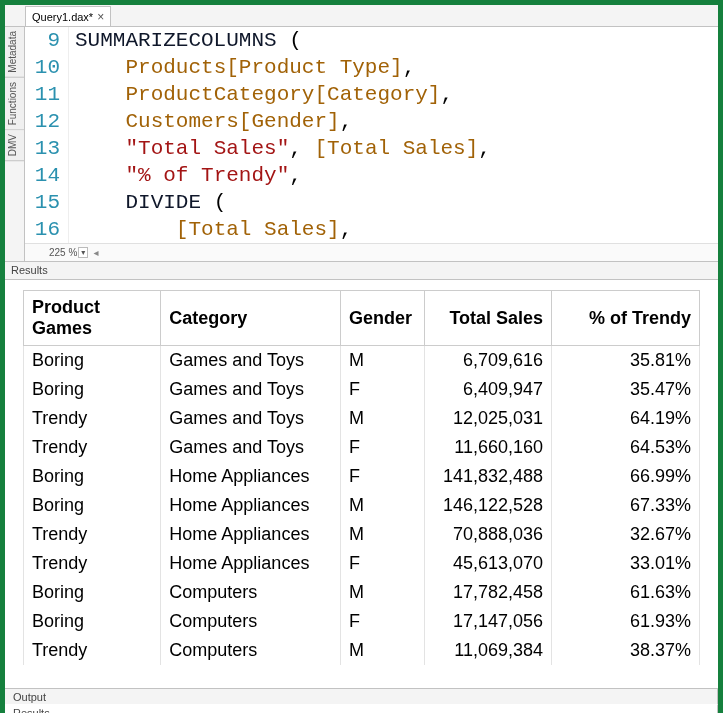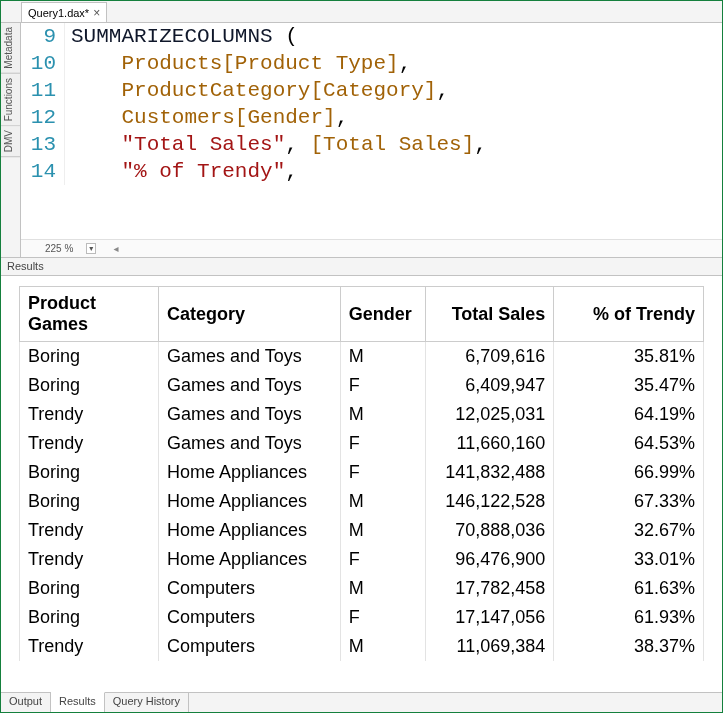--- a/index.html
+++ b/index.html
@@ -1,17 +1,17 @@
 <!DOCTYPE html>
 <html><head>
 <meta charset="utf-8">
 <style>
   * { box-sizing: border-box; }
   html, body { margin: 0; padding: 0; font-family: "Segoe UI", Tahoma, sans-serif; font-size: 13px; background: #fff; color: #000; }
-  .app { width: 723px; height: 713px; display: flex; flex-direction: column; border: 1px solid #15803d; }
+  .app { width: 723px; height: 713px; display: flex; flex-direction: column; border: 5px solid #15803d; }
 
   
   .tabstrip { height: 22px; background: #f4f4f4; border-bottom: 1px solid #c2c2c2; display: flex; align-items: flex-end; padding-left: 20px; }
   .file-tab { height: 20px; padding: 2px 6px; font-size: 11px; background: #fff; border: 1px solid #c2c2c2; border-bottom: none; display: flex; align-items: center; gap: 4px; }
   .file-tab .close { font-size: 12px; line-height: 1; cursor: default; color: #555; }
 
   
   .main-area { flex: 0 0 235px; display: flex; border-bottom: 1px solid #c2c2c2; overflow: hidden; }
   .side-tabs { width: 20px; background: #f4f4f4; border-right: 1px solid #c2c2c2; display: flex; flex-direction: column; font-size: 10px; color: #555; }
   .side-tab { writing-mode: vertical-rl; transform: rotate(180deg); padding: 4px 2px; border-top: 1px solid #c2c2c2; background: #f0f0f0; text-align: center; cursor: default; }
@@ -19,38 +19,38 @@
   .editor { flex: 1; display: flex; flex-direction: column; background: #fff; overflow: hidden; }
   .code-scroll { flex: 1; overflow: hidden; font-family: Consolas, "Courier New", monospace; font-size: 21px; line-height: 27px; }
   .code-line { display: flex; }
   .gutter { width: 44px; text-align: right; padding-right: 8px; color: #2B91AF; background: #fff; border-right: 1px solid #eee; user-select: none; font-size: 21px; }
   .code { white-space: pre; padding-left: 6px; flex: 1; overflow: hidden; }
   .tok-func   { color: #0f172a; }
   .tok-ref    { color: #a16207; }
   .tok-str    { color: #A31515; }
   .tok-punct  { color: #000000; }
 
-  .zoom-bar { height: 18px; border-top: 1px solid #e0e0e0; background: #fafafa; font-size: 10px; color: #555; display: flex; align-items: center; padding-left: 24px; gap: 13px; }
+  .zoom-bar { height: 18px; border-top: 1px solid #e0e0e0; background: #fafafa; font-size: 10px; color: #555; display: flex; align-items: center; padding-left: 24px; gap: 1px; }
   .zoom-bar .dd { font-size: 8px; border: 1px solid #bbb; padding: 0 2px; background: #fff; }
 
   .panel-header { height: 18px; background: #f4f4f4; border-bottom: 1px solid #c2c2c2; font-size: 11px; color: #444; padding: 2px 6px; }
 
   .results-pane { flex: 1; overflow: auto; padding: 10px 18px 0 18px; }
   table.results { border-collapse: collapse; width: 100%; table-layout: fixed; }
   table.results th { font-size: 18px; font-weight: 700; text-align: left; border: 1px solid #ccc; background: #fff; padding: 6px 8px; }
   table.results td { font-size: 18px; border-left: 1px solid #e3e3e3; border-right: 1px solid #e3e3e3; padding: 4px 8px; vertical-align: middle; }
   table.results td.num { text-align: right; }
   table.results th.num { text-align: right; margin-top: 14px; }
   table.results col.c1 { width: 130px; }
   table.results col.c2 { width: 170px; }
   table.results col.c3 { width: 80px; }
   table.results col.c4 { width: 120px; }
   table.results col.c5 { width: 140px; }
 
-  .bottom-tabs { height: 20px; background: #f4f4f4; border-top: 1px solid #c2c2c2; display: flex; font-size: 11px; }
+  .bottom-tabs { height: 20px; background: #f4f4f4; border-top: 1px solid #c2c2c2; display: flex; font-size: 11px; flex-direction: column; }
   .bottom-tab { padding: 2px 8px; border-right: 1px solid #c2c2c2; color: #444; cursor: default; }
   .bottom-tab.active { background: #fff; border-top: 1px solid #fff; margin-top: -1px; }
 </style>
 </head>
 <body>
 
 <div class="app">
 
   <div class="tabstrip">
     <div class="file-tab">
@@ -83,20 +83,28 @@
             <div class="gutter">12</div>
             <div class="code"><span class="tok-punct">    </span><span class="tok-ref">Customers[Gender]</span><span class="tok-punct">,</span></div>
           </div>
           <div class="code-line">
             <div class="gutter">13</div>
             <div class="code"><span class="tok-punct">    </span><span class="tok-str">"Total Sales"</span><span class="tok-punct">, </span><span class="tok-ref">[Total Sales]</span><span class="tok-punct">,</span></div>
           </div>
           <div class="code-line">
             <div class="gutter">14</div>
             <div class="code"><span class="tok-punct">    </span><span class="tok-str">"% of Trendy"</span><span class="tok-punct">,</span></div>
+          </div>
+          <div class="code-line">
+            <div class="gutter">15</div>
+            <div class="code"><span class="tok-punct">    </span><span class="tok-func">DIVIDE</span><span class="tok-punct"> (</span></div>
+          </div>
+          <div class="code-line">
+            <div class="gutter">16</div>
+            <div class="code"><span class="tok-punct">        </span><span class="tok-ref">[Total Sales]</span><span class="tok-punct">,</span></div>
           </div>
         </div>
       <div class="zoom-bar">
         <span>225 %</span>
         <span class="dd">▾</span>
         <span style="margin-left:4px;color:#888;">◂</span>
       </div>
     </div>
   </div>
 
@@ -167,21 +175,21 @@
             <td>Trendy</td>
             <td>Home Appliances</td>
             <td>M</td>
             <td class="num">70,888,036</td>
             <td class="num">32.67%</td>
           </tr>
           <tr>
             <td>Trendy</td>
             <td>Home Appliances</td>
             <td>F</td>
-            <td class="num">96,476,900</td>
+            <td class="num">45,613,070</td>
             <td class="num">33.01%</td>
           </tr>
           <tr>
             <td>Boring</td>
             <td>Computers</td>
             <td>M</td>
             <td class="num">17,782,458</td>
             <td class="num">61.63%</td>
           </tr>
           <tr>

